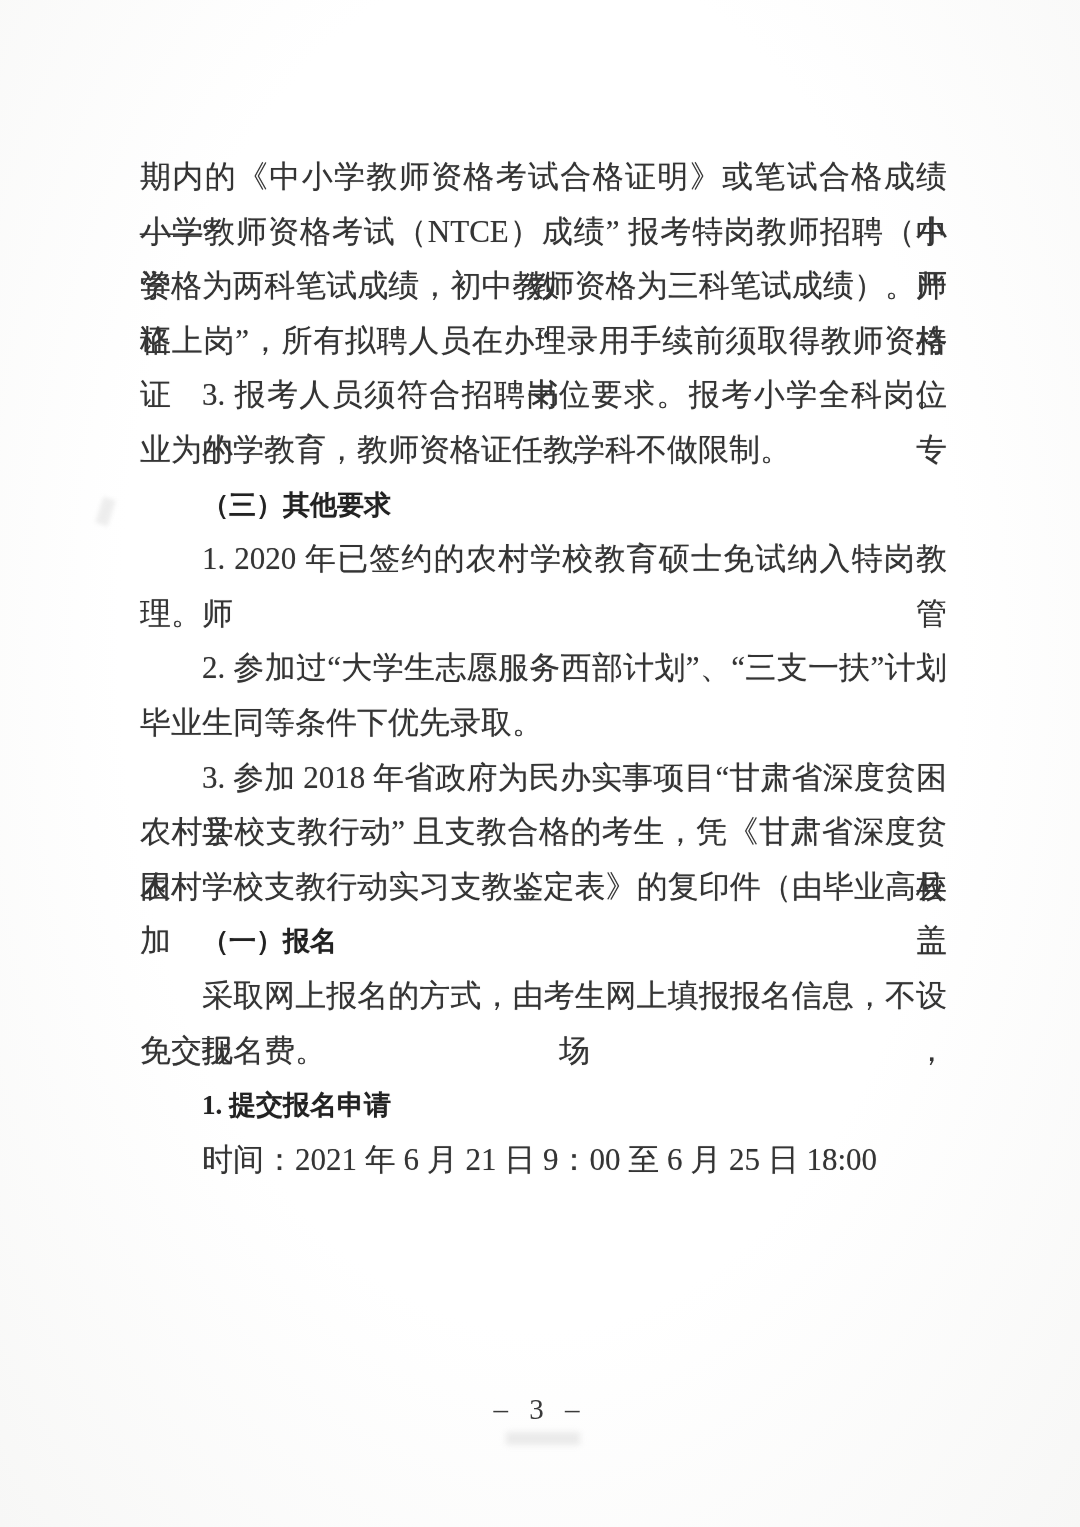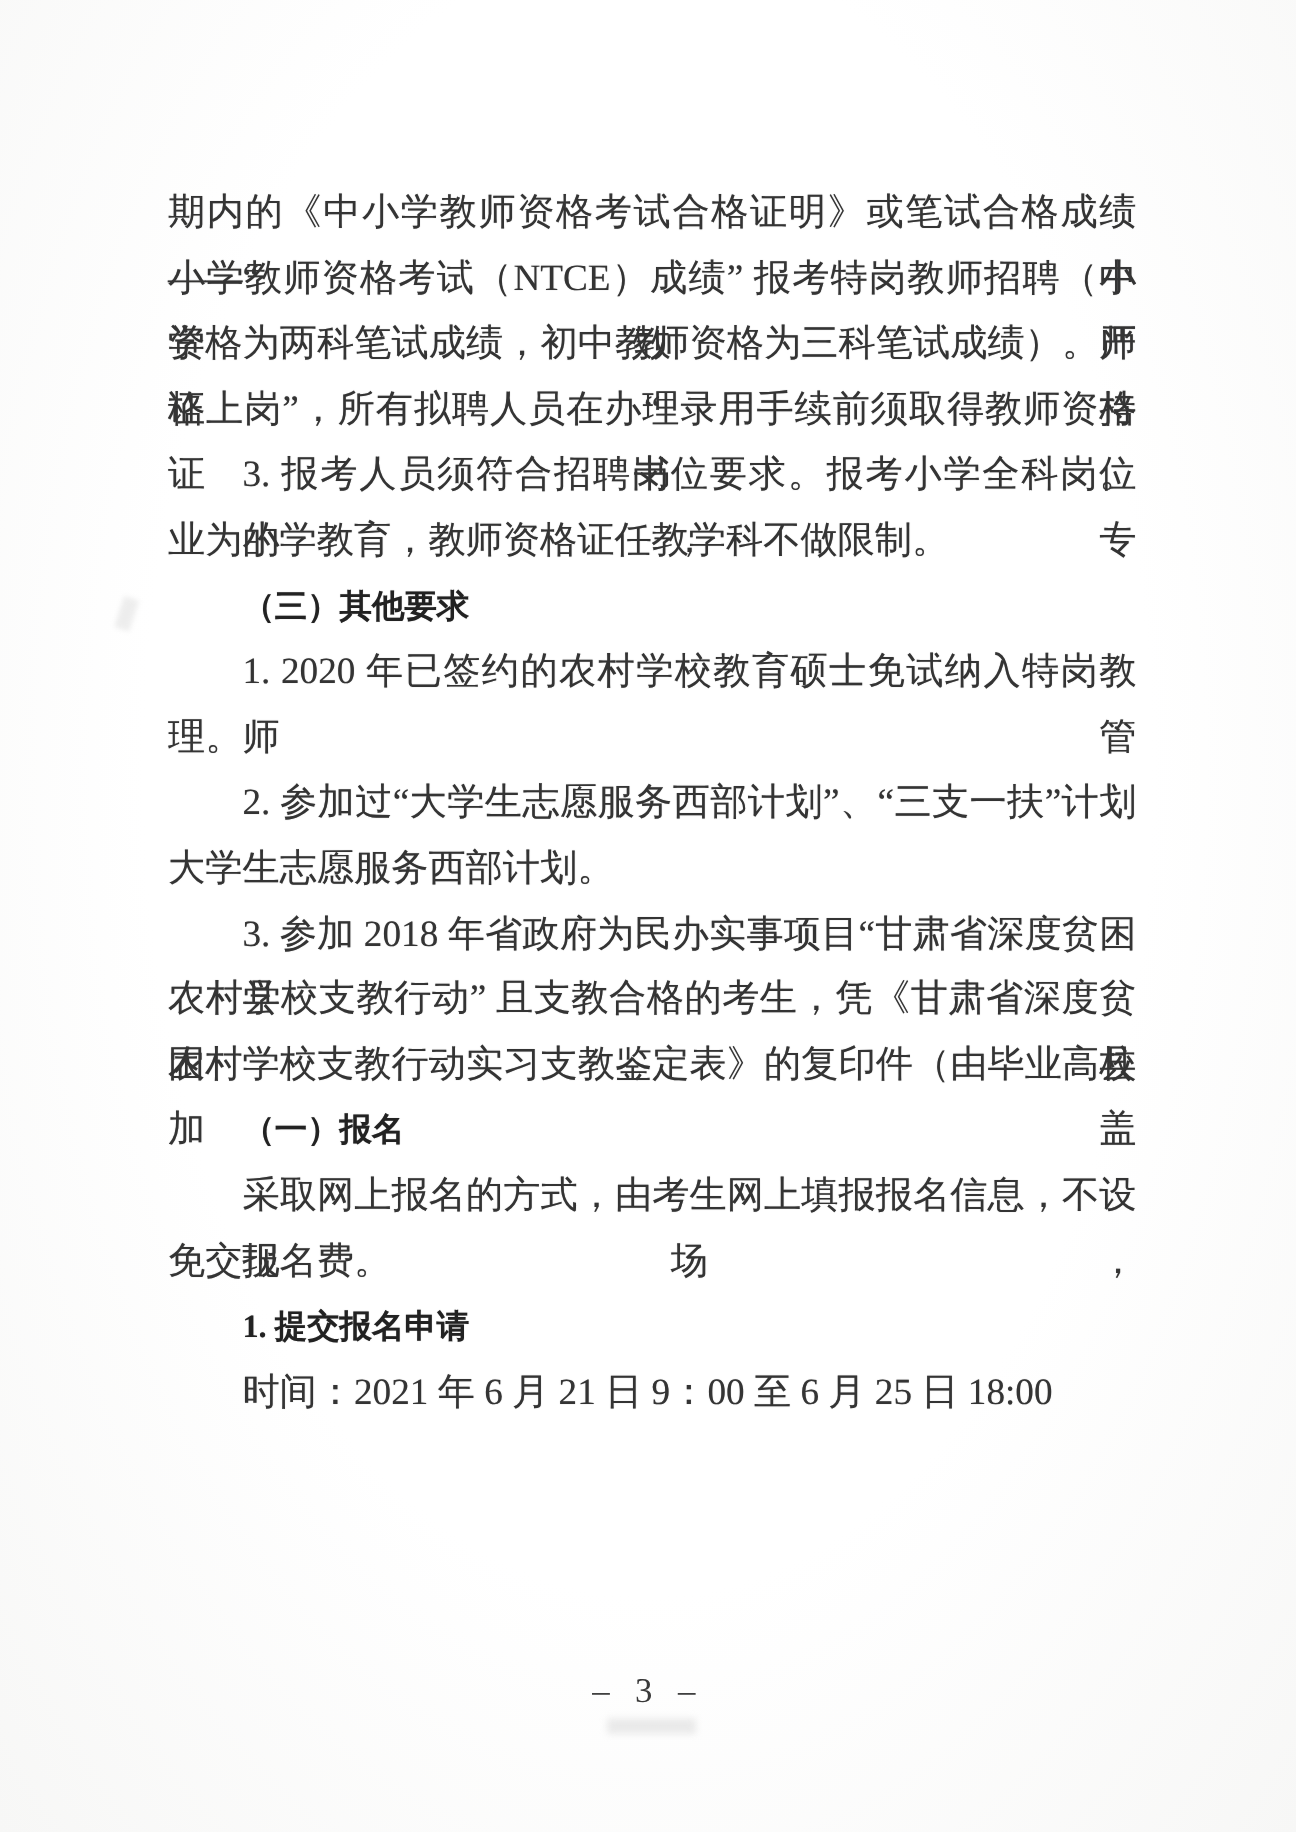--- a/index.html
+++ b/index.html
@@ -88,21 +88,21 @@
     <div class="line justify">期内的《中小学教师资格考试合格证明》或笔试合格成绩——“中</div>
     <div class="line justify">小学教师资格考试（NTCE）成绩” 报考特岗教师招聘（小学教师</div>
     <div class="line justify">资格为两科笔试成绩，初中教师资格为三科笔试成绩）。严格“持</div>
     <div class="line justify">证上岗”，所有拟聘人员在办理录用手续前须取得教师资格证书。</div>
     <div class="line justify indent">3. 报考人员须符合招聘岗位要求。报考小学全科岗位的，专</div>
     <div class="line">业为小学教育，教师资格证任教学科不做限制。</div>
     <div class="line bold indent">（三）其他要求</div>
     <div class="line justify indent">1. 2020 年已签约的农村学校教育硕士免试纳入特岗教师管</div>
     <div class="line">理。</div>
     <div class="line justify indent">2. 参加过“大学生志愿服务西部计划”、“三支一扶”计划</div>
-    <div class="line">大学生志愿服务西部计划。</div>
+    <div class="line">毕业生同等条件下优先录取。</div>
     <div class="line justify indent">3. 参加 2018 年省政府为民办实事项目“甘肃省深度贫困县</div>
     <div class="line justify">农村学校支教行动” 且支教合格的考生，凭《甘肃省深度贫困县</div>
     <div class="line justify">农村学校支教行动实习支教鉴定表》的复印件（由毕业高校加盖</div>
     <div class="line bold indent">（一）报名</div>
     <div class="line justify indent">采取网上报名的方式，由考生网上填报报名信息，不设现场，</div>
     <div class="line">免交报名费。</div>
     <div class="line bold indent">1. 提交报名申请</div>
     <div class="line indent">时间：2021 年 6 月 21 日 9：00 至 6 月 25 日 18:00</div>
   </div>
 

